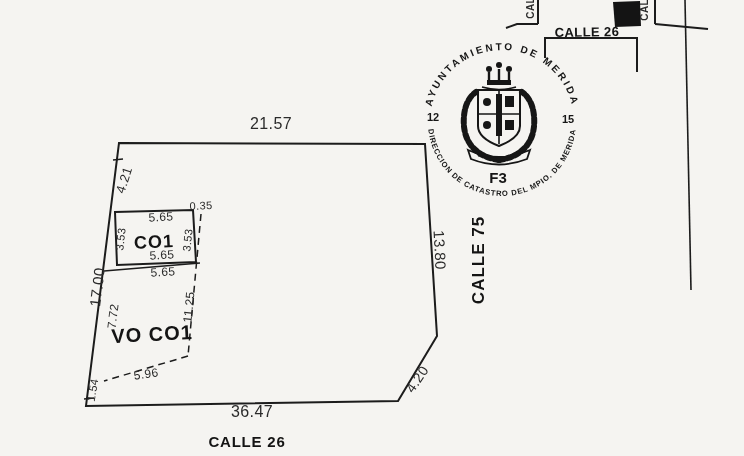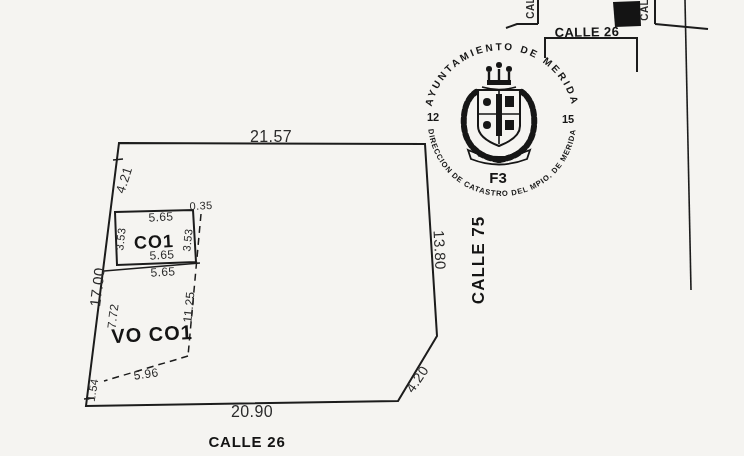--- a/index.html
+++ b/index.html
@@ -81,38 +81,38 @@
       <rect x="93" y="88" width="9" height="10" fill="#161616" stroke="none"></rect>
 
       <path d="M87,128 C60,124 50,106 52,84 C53,72 58,64 64,60" fill="none" stroke-width="6" stroke-linecap="round" stroke-dasharray="5 3"></path>
       <path d="M87,128 C114,124 124,106 122,84 C121,72 116,64 110,60" fill="none" stroke-width="6" stroke-linecap="round" stroke-dasharray="5 3"></path>
 
       <path d="M56,118 Q87,132 118,118 L115,127 Q87,138 59,127 Z" fill="none" stroke-width="1.8"></path>
       <path d="M66,124 h6 M80,127 h6 M94,125 h6" stroke-width="1.2"></path>
     </g>
   </svg>
 
-  <span class="lbl" style="left:271px;top:137px;font-size:16px;">21.57</span>
+  <span class="lbl" style="left:271px;top:124px;font-size:16px;">21.57</span>
   <span class="lbl" style="left:124px;top:180px;font-size:13px;transform:translate(-50%,-50%) rotate(-72deg);">4.21</span>
   <span class="lbl" style="left:97px;top:287px;font-size:15px;transform:translate(-50%,-50%) rotate(-83deg);">17.00</span>
   <span class="lbl" style="left:121px;top:239px;font-size:11px;transform:translate(-50%,-50%) rotate(-84deg);">3.53</span>
   <span class="lbl" style="left:161px;top:217px;font-size:12px;transform:translate(-50%,-50%) rotate(-3deg);">5.65</span>
   <span class="lbl" style="left:201px;top:206px;font-size:11px;transform:translate(-50%,-50%) rotate(-3deg);">0.35</span>
   <span class="lbl bold" style="left:154px;top:242px;font-size:18px;letter-spacing:1px;transform:translate(-50%,-50%) rotate(-3deg);">CO1</span>
   <span class="lbl" style="left:188px;top:240px;font-size:11px;transform:translate(-50%,-50%) rotate(-84deg);">3.53</span>
   <span class="lbl" style="left:162px;top:255px;font-size:12px;transform:translate(-50%,-50%) rotate(-3deg);">5.65</span>
   <span class="lbl" style="left:163px;top:272px;font-size:12px;transform:translate(-50%,-50%) rotate(-3deg);">5.65</span>
   <span class="lbl" style="left:113px;top:316px;font-size:12px;transform:translate(-50%,-50%) rotate(-83deg);">7.72</span>
   <span class="lbl" style="left:189px;top:307px;font-size:12px;transform:translate(-50%,-50%) rotate(-84deg);">11.25</span>
   <span class="lbl bold" style="left:152px;top:334px;font-size:20px;letter-spacing:1px;transform:translate(-50%,-50%) rotate(-3deg);">VO CO1</span>
   <span class="lbl" style="left:146px;top:374px;font-size:12px;transform:translate(-50%,-50%) rotate(-8deg);">5.96</span>
   <span class="lbl" style="left:93px;top:390px;font-size:11px;transform:translate(-50%,-50%) rotate(-80deg);">1.54</span>
   <span class="lbl" style="left:440px;top:250px;font-size:15px;transform:translate(-50%,-50%) rotate(87deg);">13.80</span>
   <span class="lbl bold" style="left:478px;top:260px;font-size:17px;letter-spacing:1px;transform:translate(-50%,-50%) rotate(-90deg);">CALLE 75</span>
   <span class="lbl" style="left:417px;top:379px;font-size:14px;transform:translate(-50%,-50%) rotate(-56deg);">4.20</span>
-  <span class="lbl" style="left:252px;top:412px;font-size:16px;">20.90</span>
+  <span class="lbl" style="left:252px;top:412px;font-size:16px;">36.47</span>
   <span class="lbl bold" style="left:247px;top:441px;font-size:15px;letter-spacing:.8px;">CALLE 26</span>
 
   <span class="lbl bold" style="left:587px;top:32px;font-size:13px;transform:translate(-50%,-50%) rotate(-1deg);">CALLE 26</span>
   <span class="lbl" style="left:531px;top:1px;font-size:10px;font-weight:600;transform:translate(-50%,-50%) rotate(-90deg);">CALLE</span>
   <span class="lbl" style="left:645px;top:3px;font-size:10px;font-weight:600;transform:translate(-50%,-50%) rotate(-90deg);">CALLE</span>
 
 </div>
 
 </body></html>

